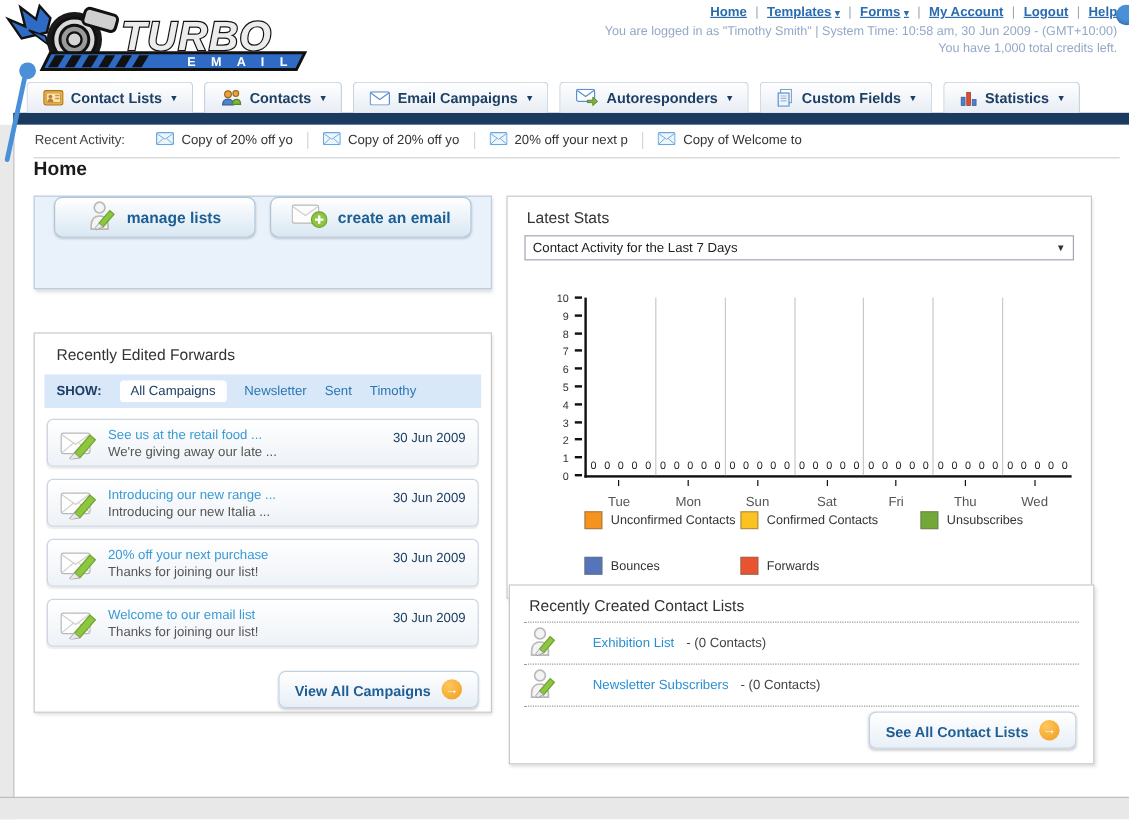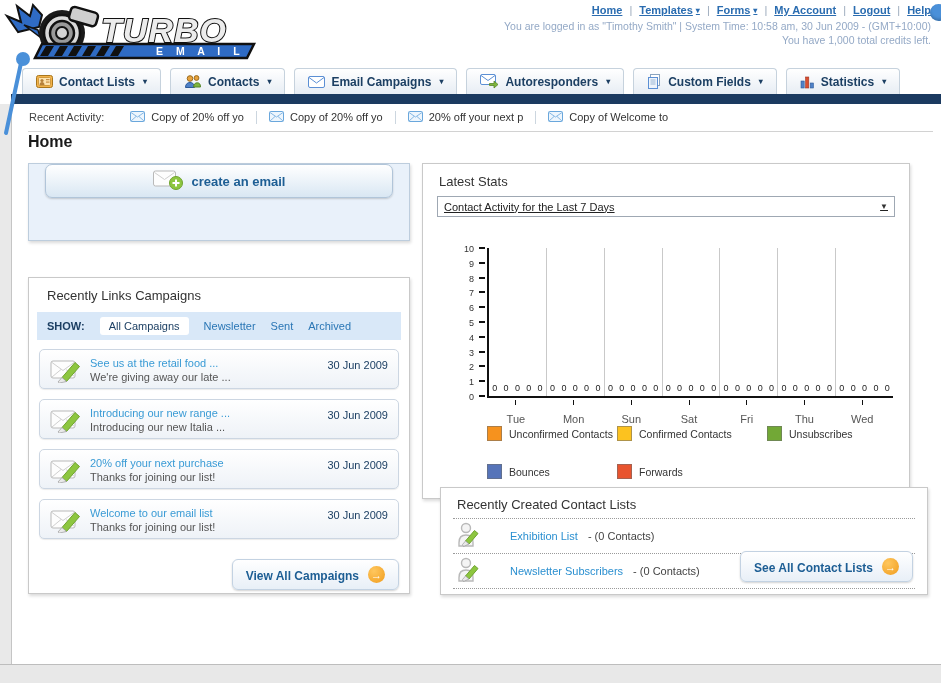--- a/index.html
+++ b/index.html
@@ -71,39 +71,39 @@
   .view-row{display:flex;justify-content:flex-end;padding:20px 10px 0 0;}
   .pill-btn{display:inline-flex;align-items:flex-end;gap:9px;border:1px solid #c3d2e2;border-radius:6px;cursor:pointer;
     background:linear-gradient(#ffffff,#e8eff7);padding:6px 13px;color:#1d5e94;font-weight:bold;font-size:12px;
     box-shadow:0 1px 2px rgba(0,0,0,.18);font-family:inherit;}
   .arrow-circle{width:17px;height:17px;border-radius:50%;color:#fff;font-size:11px;font-weight:bold;
     background:radial-gradient(circle at 35% 30%,#ffc75e,#f09c1d);display:flex;align-items:center;justify-content:center;}
   
   .panel-stats{left:422px;top:163px;width:488px;height:336px;}
   .stats-title{padding:10px 16px 7px 16px;}
   .stats-select{margin:0 14px;height:19px;border:1px solid #9fa8b3;background:#fff;display:flex;
-    align-items:center;justify-content:space-between;padding:0 6px;font-size:11px;color:#222;cursor:pointer;text-decoration:underline;}
+    align-items:center;justify-content:space-between;padding:0 6px;font-size:11px;color:#222;cursor:pointer;}
   .select-caret{font-size:8px;color:#333;}
   .chart{position:absolute;left:0;top:0;width:100%;height:100%;pointer-events:none;}
   .yaxis{position:absolute;left:0;top:84px;width:62px;height:148px;}
   .ylab{position:absolute;right:11px;font-size:9px;color:#333;width:24px;text-align:right;}
   .ytick{position:absolute;right:0;width:6px;height:2px;background:#111;}
   .plot{position:absolute;left:64px;top:84px;width:404px;height:148px;border-left:2px solid #111;border-bottom:2px solid #111;display:flex;box-sizing:content-box;}
   .cgroup{flex:1;position:relative;border-right:1px solid #c9c9c9;}
   .cgroup:last-child{border-right:none;}
   .zeros{position:absolute;left:0;right:0;bottom:3px;display:flex;justify-content:space-around;font-size:9px;color:#222;}
   .xlabels{position:absolute;left:64px;top:236px;width:404px;display:flex;}
   .xl{flex:1;text-align:center;}
   .xtick{width:1px;height:5px;background:#111;margin:0 auto;}
   .xl span{display:block;margin-top:8px;font-size:11px;color:#555;}
   .legend{position:absolute;left:64px;top:262px;display:grid;grid-template-columns:130px 150px auto;row-gap:23px;font-size:10.5px;color:#333;}
   .legend-item{display:flex;align-items:center;gap:7px;}
   .swatch{width:15px;height:15px;border:1px solid rgba(110,110,110,.55);box-sizing:border-box;}
   
-  .panel-lists{left:440px;top:487px;width:488px;height:108px;}
+  .panel-lists{left:424px;top:487px;width:488px;height:150px;}
   .lists-title{padding:9px 16px 6px 16px;}
   .dotted{border-top:1px dotted #9a9a9a;margin:0 12px;}
   .list-item{display:flex;align-items:center;gap:10px;padding:3px 16px;font-size:11px;height:28px;}
   .list-link{color:#2a8fd0;cursor:pointer;padding-left:20px;}
   .list-detail{color:#444;}
   .see-row{position:absolute;right:14px;bottom:12px;}
 </style>
 </head>
 <body>
 
@@ -277,39 +277,48 @@
 </div>
 <div class="activity-divider"></div>
 <div class="left-strip"></div>
 <div class="footer-strip"></div>
 
 <h1 class="page-title">Home</h1>
 
 <section class="panel panel-gs">
   <div class="gs-buttons">
     <button class="gs-btn">
+      <span class="ticon"><svg width="23" height="26" viewBox="0 0 23 26">
+            <circle cx="9" cy="6" r="4.5" fill="#f4f4f4" stroke="#b9b9b9" stroke-width="1.4"></circle>
+            <path d="M2 20.5c0-5 3-7.5 7-7.5s7 2.5 7 7.5V24H2z" fill="#f4f4f4" stroke="#b9b9b9" stroke-width="1.4"></path>
+            <polygon points="8.5,19 17.5,8.5 21,11.5 12,22" fill="#8dc63f" stroke="#6fa32f"></polygon>
+            <polygon points="5.5,22.5 8.5,19 12,22 6.5,24.5" fill="#e9e9e9" stroke="#9a9a9a" stroke-width="0.7"></polygon>
+          </svg></span>
+      <span>manage lists</span>
+    </button>
+    <button class="gs-btn">
       <span class="ticon"><svg width="30" height="22" viewBox="0 0 30 22">
             <rect x="0.5" y="2" width="22" height="15" rx="2" fill="#fdfdfd" stroke="#b9b9b9"></rect>
             <path d="M1.5 3.5l10 7 10-7" fill="none" stroke="#cfcfcf"></path>
             <circle cx="23" cy="14" r="6.5" fill="#8dc63f" stroke="#6fa32f"></circle>
             <path d="M23 10.5v7M19.5 14h7" stroke="#fff" stroke-width="2"></path>
           </svg></span>
       <span>create an email</span>
     </button>
   </div>
 </section>
 
 <section class="panel panel-camp">
-  <div class="camp-title panel-title">Recently Links Campaigns</div>
+  <div class="camp-title panel-title">Recently Edited Forwards</div>
   <div class="show-bar" id="show-bar">
     <span class="show-label">SHOW:</span>
   <a class="filter active">All Campaigns</a>
       <a class="filter">Newsletter</a>
       <a class="filter">Sent</a>
-      <a class="filter">Archived</a>
+      <a class="filter">Timothy</a>
     </div>
   <div class="camp-items" id="camp-items">
       <div class="camp-item">
         <div class="camp-icon">
           <svg width="33" height="27" viewBox="0 0 33 27">
             <rect x="1" y="5" width="24" height="17" rx="2" fill="#fdfdfd" stroke="#b9b9b9"></rect>
             <path d="M2 6.5l11 8 11-8M2 21l9-7.5M25 21l-9-7.5" fill="none" stroke="#cfcfcf"></path>
             <polygon points="12,21.5 25,6.5 29.5,10.5 16.5,25.5" fill="#8dc63f" stroke="#6fa32f"></polygon>
             <polygon points="8,26 12,21.5 16.5,25.5 9.5,27" fill="#e9e9e9" stroke="#9a9a9a" stroke-width="0.7"></polygon>
           </svg>

